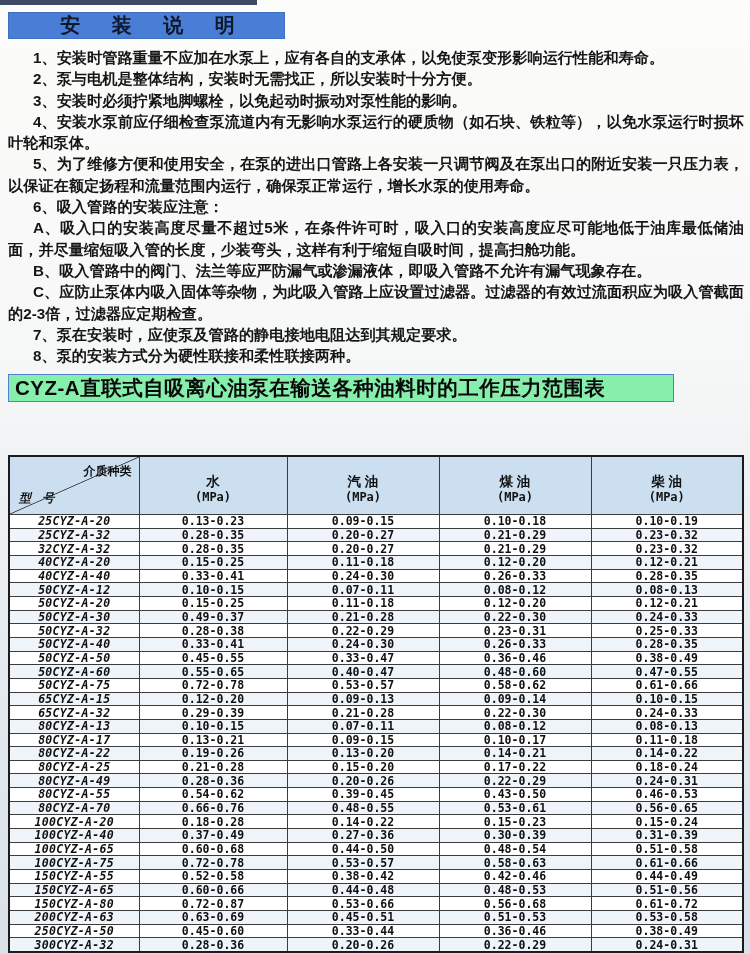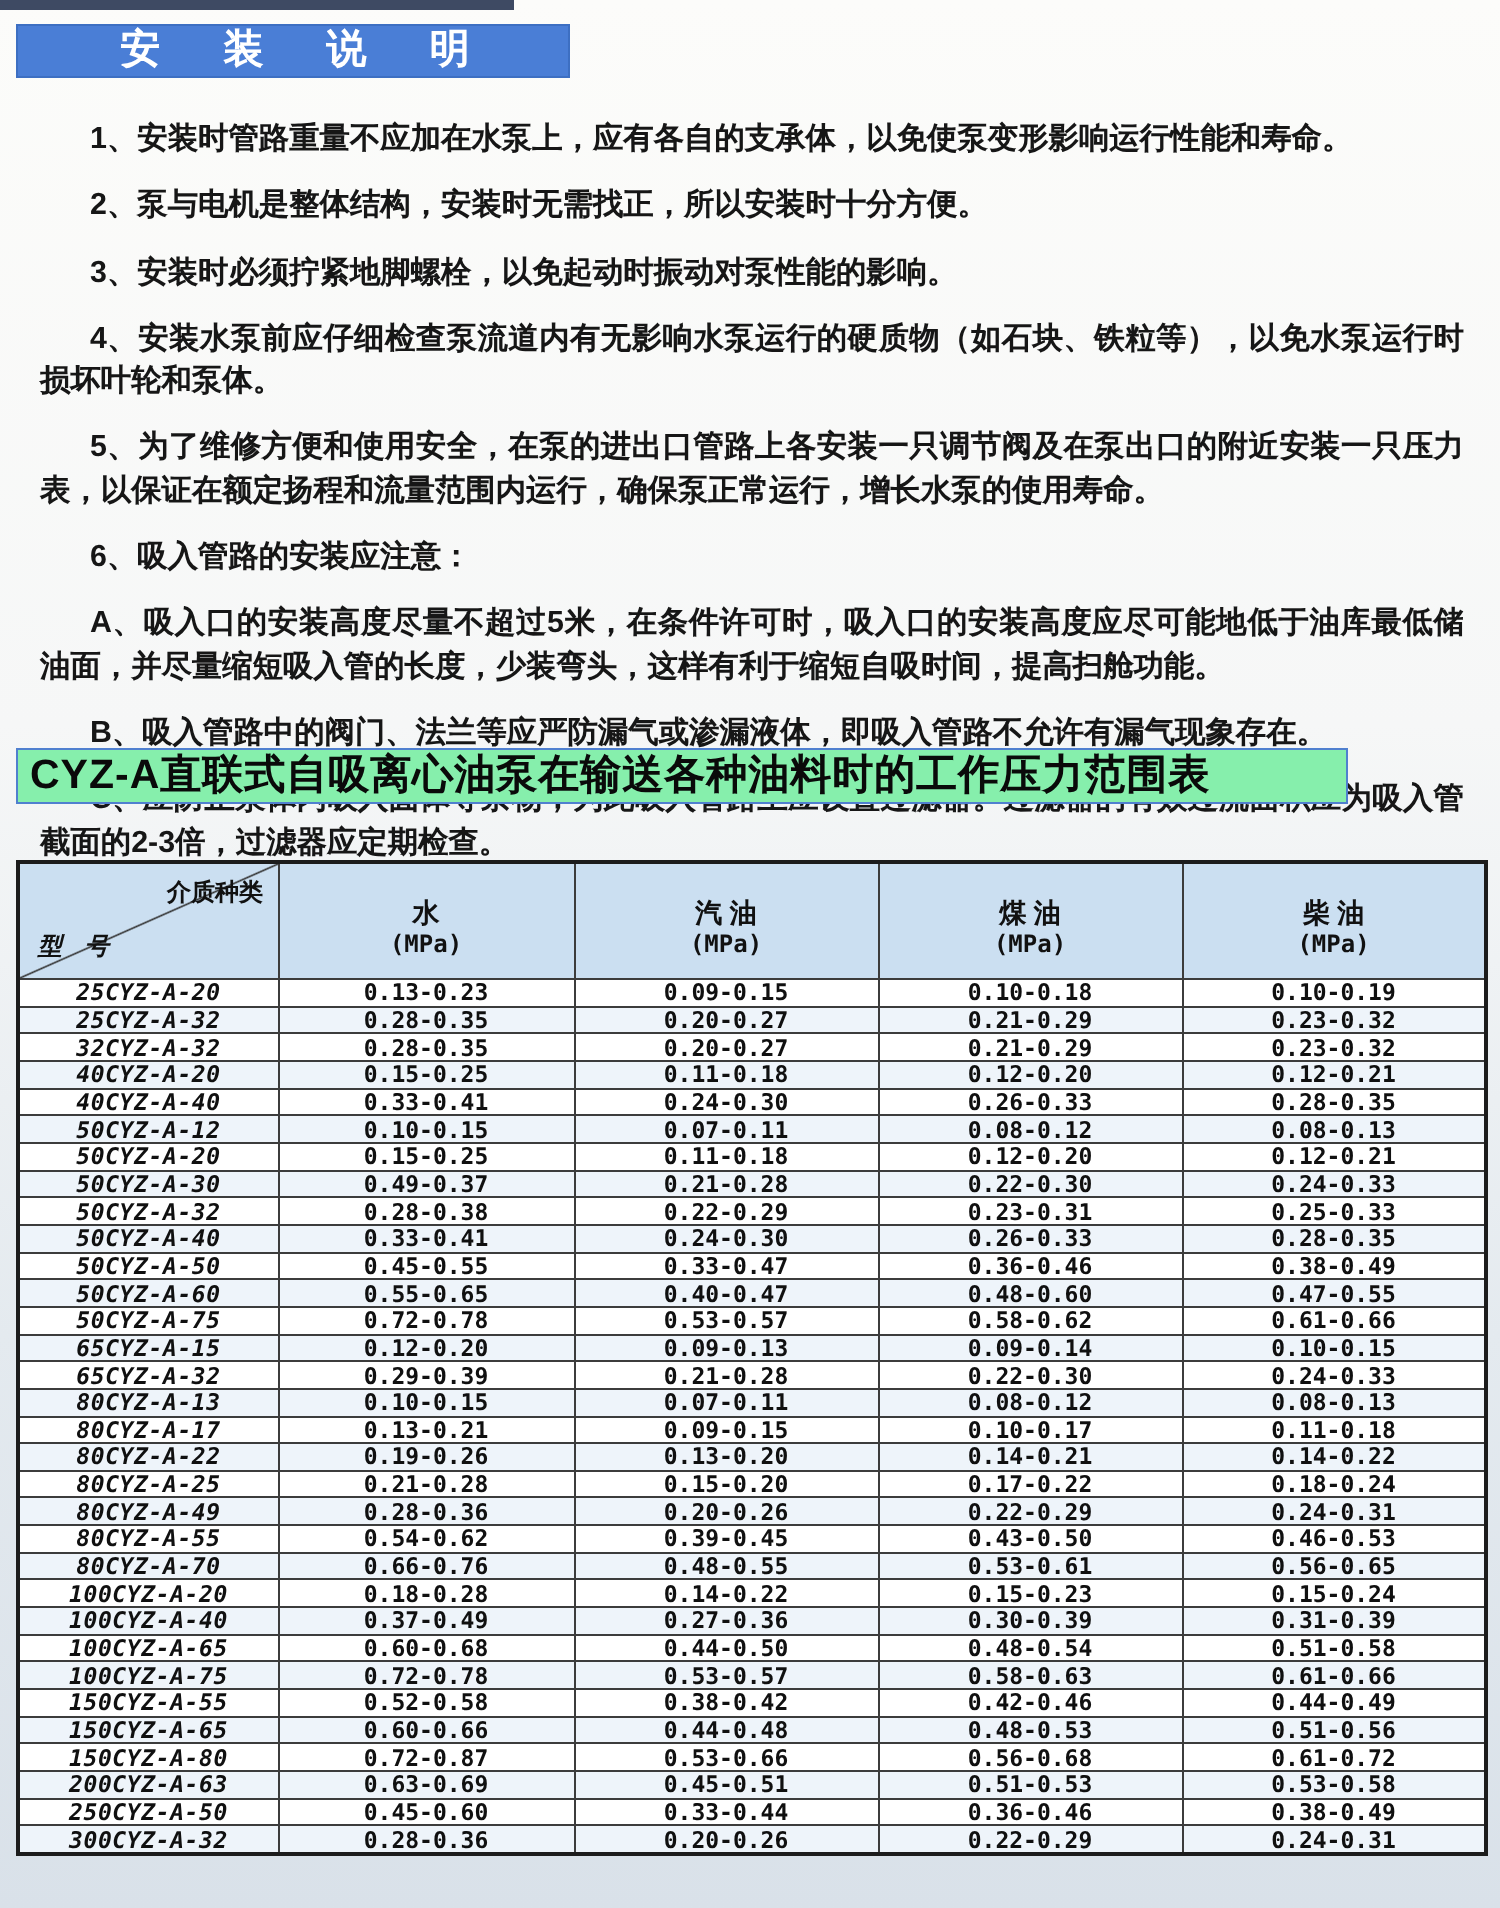--- a/index.html
+++ b/index.html
@@ -8,38 +8,38 @@
     font-family:"Liberation Sans",sans-serif;color:#111;
     background:linear-gradient(180deg,#fcfcfa 0%,#f6f7f7 38%,#e4eaef 70%,#d9e1e9 100%);
   }
   .top-strip{position:absolute;left:0;top:0;width:257px;height:5px;background:#3e4a63;}
   .title-bar{
     position:absolute;left:8px;top:12px;width:277px;height:27px;background:#4a7ed6;
     box-shadow:inset 0 0 0 1px #3d6fc2;
   }
   .title-bar span{
     display:block;text-align:center;line-height:27px;font-size:20px;font-weight:700;
-    letter-spacing:13px;padding-left:15px;color:#ffffff;
+    letter-spacing:13px;padding-left:15px;color:#0f172a;
   }
   .instructions{
     position:absolute;left:8px;top:47px;width:736px;
     font-size:15.2px;line-height:21.3px;font-weight:600;color:#161616;
     text-align:justify;
   }
-  .instructions p{margin:12px;text-indent:25px;}
+  .instructions p{margin:0;text-indent:25px;}
   .banner{
     position:absolute;left:8px;top:374px;width:666px;height:28px;background:#86efac;
     box-shadow:inset 0 0 0 1px #5080cf;
   }
   .banner span{
     display:block;line-height:28px;font-size:20.5px;font-weight:700;color:#0a0a0a;
     padding-left:7px;letter-spacing:0.5px;white-space:nowrap;
   }
   table.pressure{
-    position:absolute;left:8px;top:430px;width:734px;
+    position:absolute;left:8px;top:455px;width:734px;
     border-collapse:collapse;table-layout:fixed;background:#fff;
     font-family:"DejaVu Sans Mono",monospace;
   }
   table.pressure col.c0{width:130px;}
   table.pressure col.c1{width:148px;}
   table.pressure col.c2{width:152px;}
   table.pressure col.c3{width:152px;}
   table.pressure col.c4{width:152px;}
   table.pressure th,table.pressure td{
     border:1px solid #3c3c3c;padding:0;text-align:center;vertical-align:middle;

